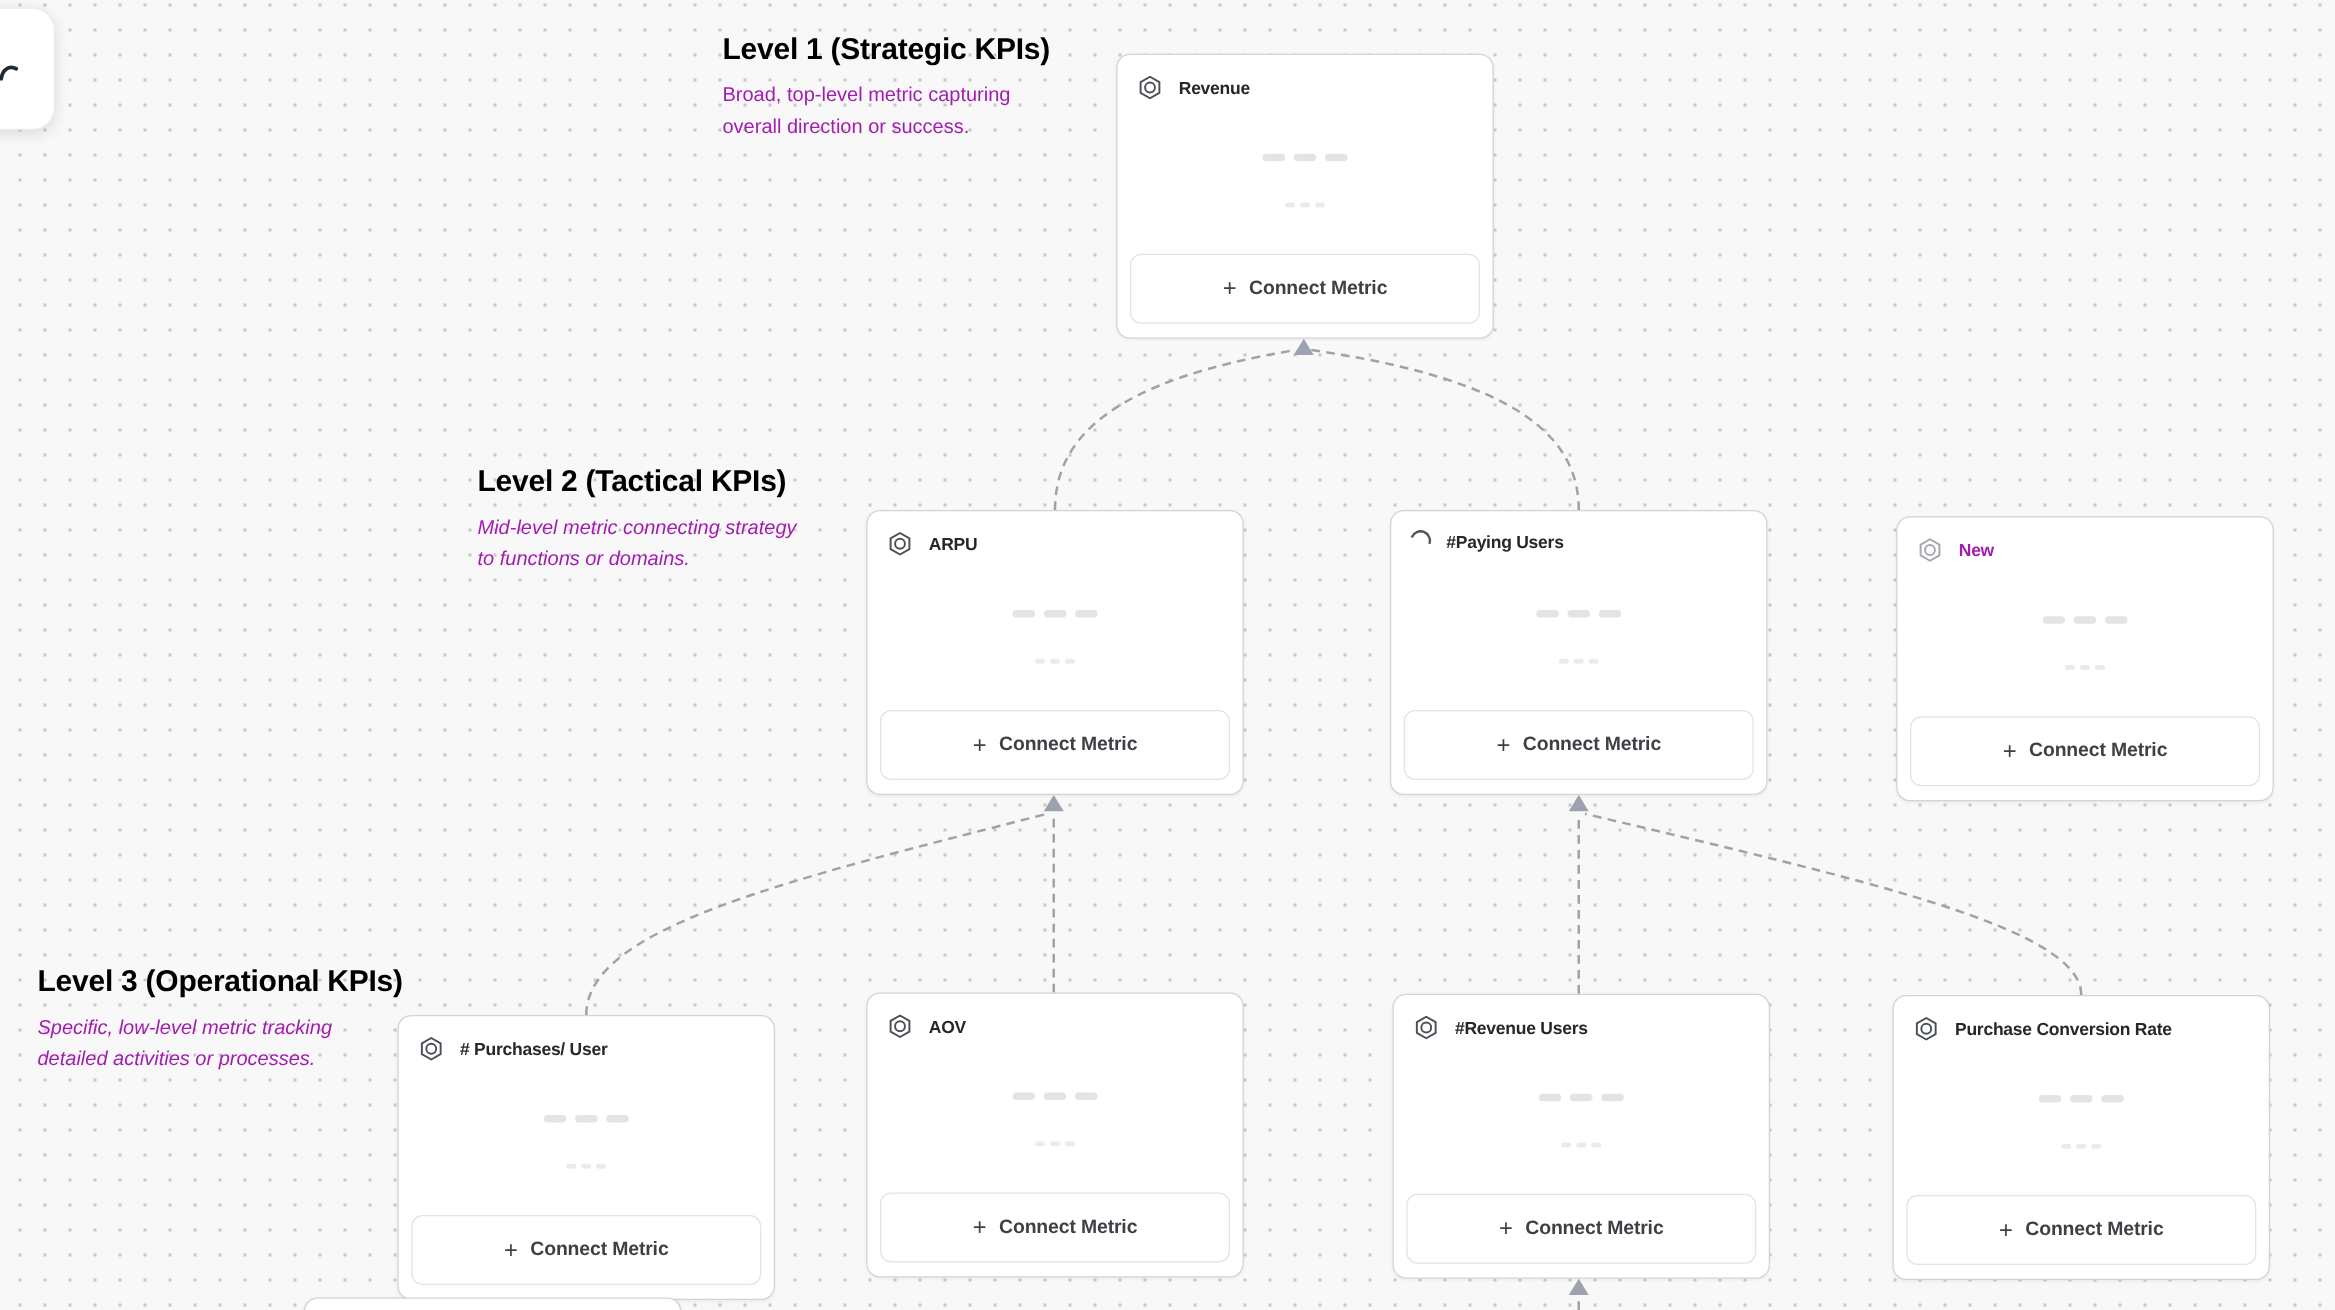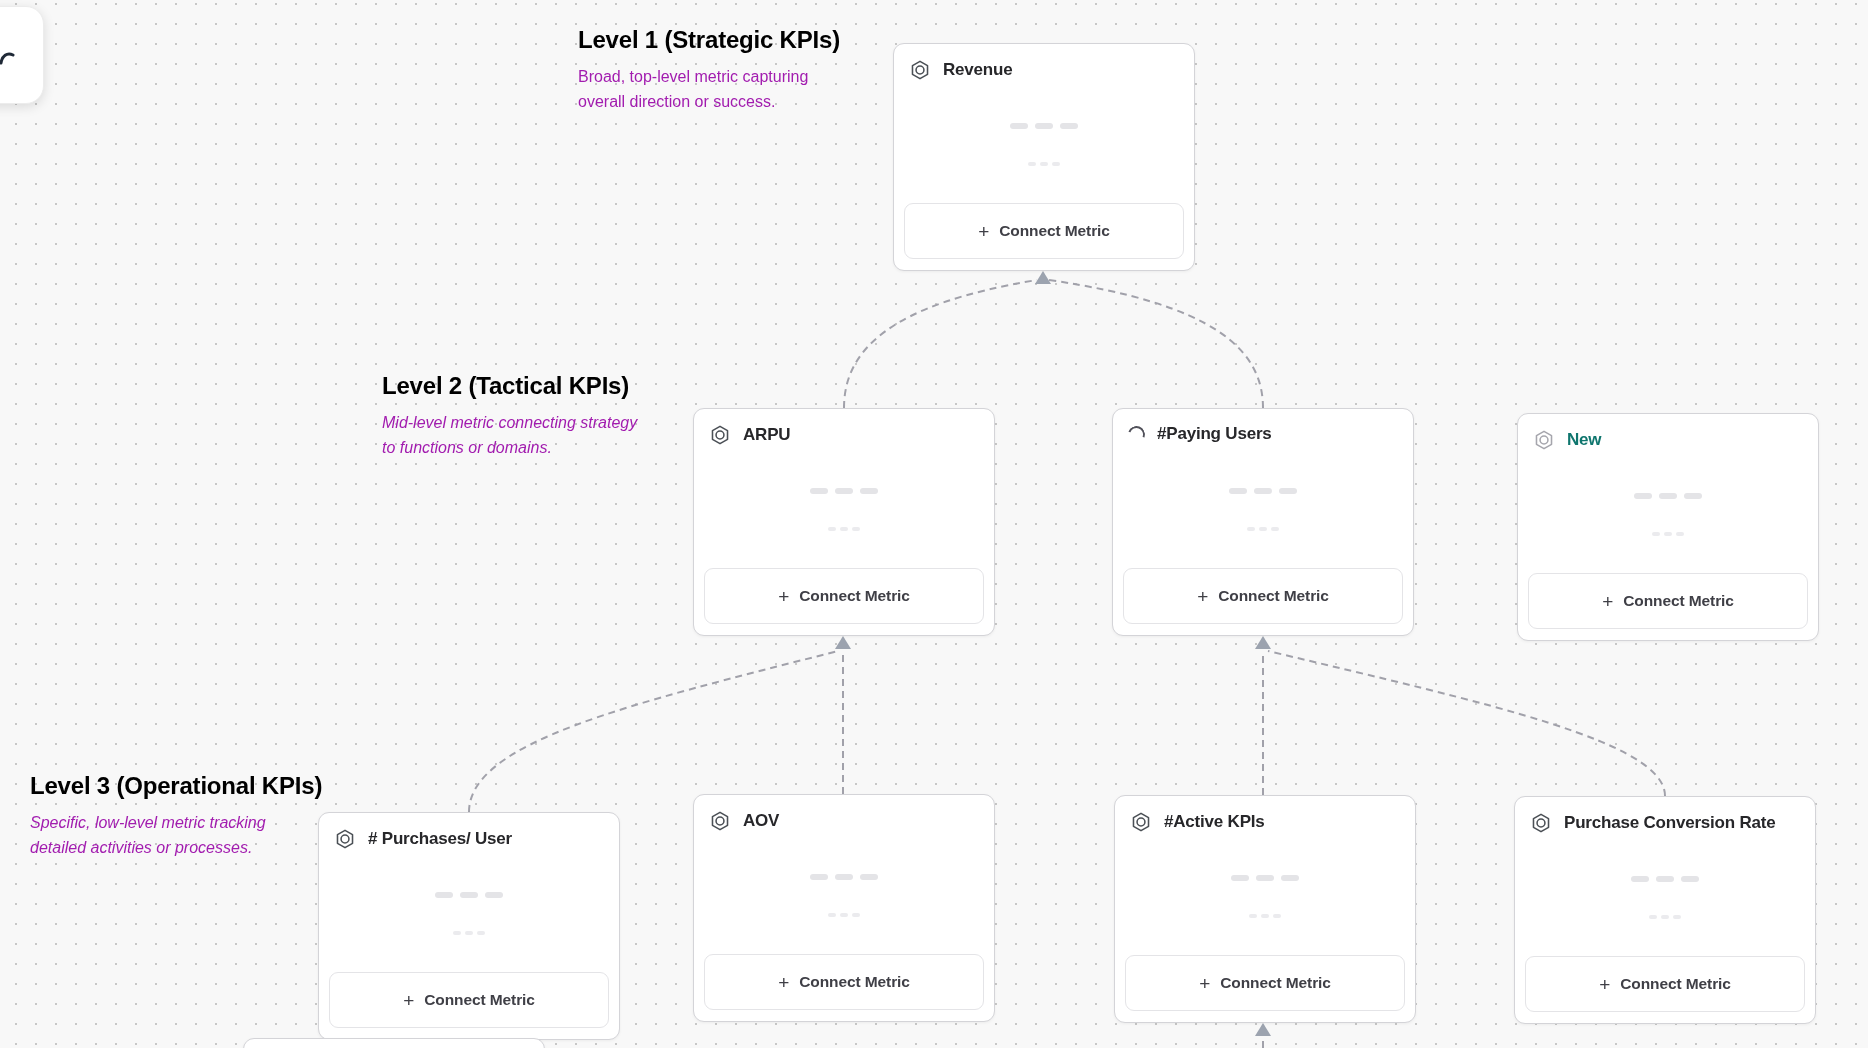--- a/index.html
+++ b/index.html
@@ -28,23 +28,23 @@
   #edges path{stroke:#a1a1aa;stroke-width:2;fill:none;stroke-dasharray:7 5;}
   #edges polygon{fill:#9ca3af;}
 
   
   .card{
     position:absolute;width:302px;height:228px;box-sizing:border-box;z-index:2;
     background:#fff;border:1.5px solid #d4d4d8;border-radius:11px;
     box-shadow:0 1px 3px rgba(0,0,0,0.05);
   }
   .card-head{position:absolute;left:15px;top:15px;display:flex;align-items:center;gap:12px;}
-  .card-title{font-size:17px;font-weight:700;color:#27272a;letter-spacing:-0.2px;white-space:nowrap;text-align:center;}
+  .card-title{font-size:14px;font-weight:700;color:#27272a;letter-spacing:-0.2px;white-space:nowrap;text-align:center;}
   .hex svg{display:block;}
-  .card.muted .card-title{color:#0f766e;}
+  .card.muted .card-title{color:#a21caf;}
   .card.muted .hex svg *{stroke:#a6a6ad;}
 
   .skel{position:absolute;left:0;top:79px;width:100%;display:flex;justify-content:center;gap:7px;}
   .skel .bar{width:18px;height:6px;border-radius:3px;background:#e4e4e7;}
   .skel2{position:absolute;left:0;top:118px;width:100%;display:flex;justify-content:center;gap:4px;}
   .skel2 .bar{width:8px;height:4px;border-radius:2px;background:#ebebee;}
 
   .connect{
     position:absolute;left:10px;right:10px;top:159px;height:56px;
     background:#fff;border:1px solid #e4e4e7;border-radius:9px;
@@ -248,21 +248,21 @@
     </button>
   </div>
 <div class="card" style="left:1114px;top:795px">
     <div class="card-head">
       <span class="hex">
         <svg width="22" height="22" viewBox="0 0 24 24">
           <path d="M12 2.6 L20.2 7.3 V16.7 L12 21.4 L3.8 16.7 V7.3 Z" fill="none" stroke="#4b5056" stroke-width="1.7" stroke-linejoin="round"></path>
           <circle cx="12" cy="12" r="4.3" fill="none" stroke="#4b5056" stroke-width="1.7"></circle>
         </svg>
       </span>
-      <span class="card-title">#Active KPIs</span>
+      <span class="card-title">#Revenue Users</span>
     </div>
     <div class="skel">
       <span class="bar"></span>
       <span class="bar"></span>
       <span class="bar"></span>
     </div>
     <div class="skel2">
       <span class="bar"></span>
       <span class="bar"></span>
       <span class="bar"></span>

